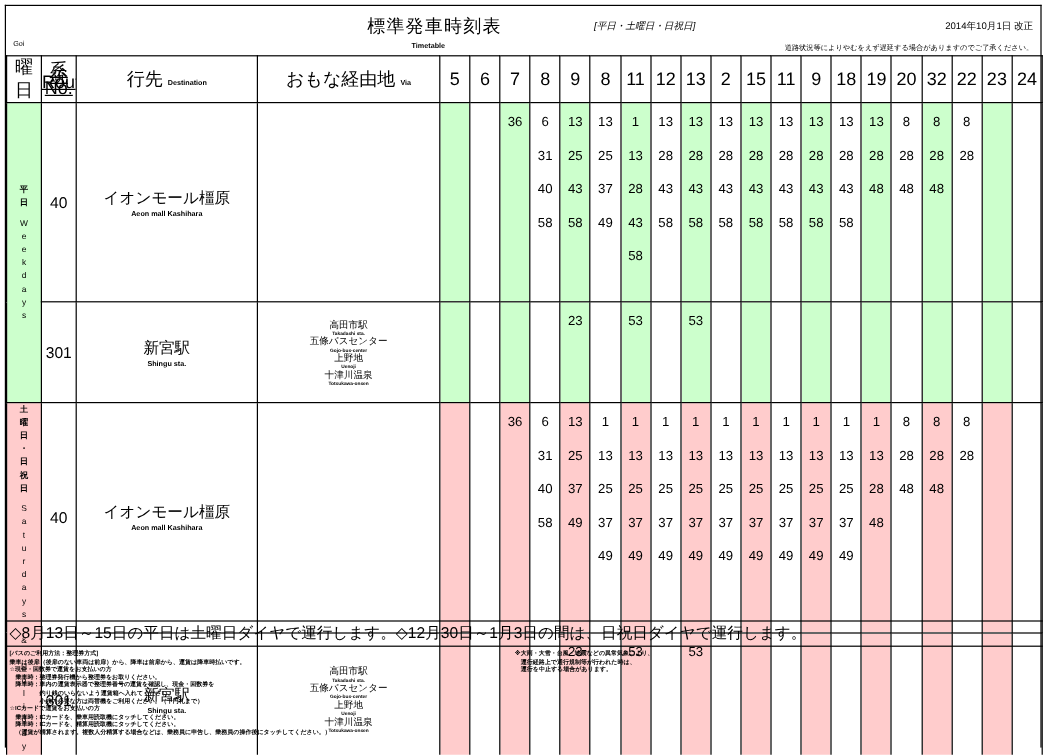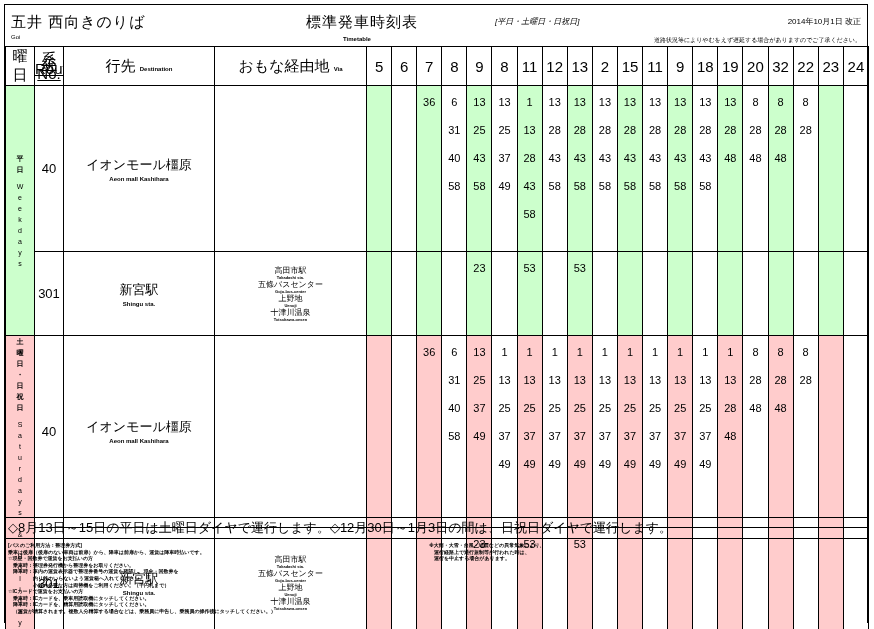--- a/index.html
+++ b/index.html
@@ -35,21 +35,20 @@
   .we td.daycol { background: #ffcccc; }
 
   .notice { position: absolute; left: 0; top: 512px; width: 864px; height: 22px; border-top: 1px solid #000; border-bottom: 1px solid #000; box-sizing: border-box; font-size: 13px; line-height: 20px; padding-left: 3px; white-space: nowrap; }
   .usage { position: absolute; left: 3px; top: 537px; font-size: 5px; line-height: 6.6px; font-weight: bold; white-space: pre; }
   .caution { position: absolute; left: 424px; top: 537px; font-size: 5px; line-height: 6.6px; font-weight: bold; white-space: pre; }
 </style>
 </head>
 <body>
 
 <div class="sheet">
-  <div class="hdr-stop">五井 西向きのりば</div>
   <div class="hdr-stop-en">Goi</div>
   <div class="hdr-title">標準発車時刻表</div>
   <div class="hdr-title-en">Timetable</div>
   <div class="hdr-days">[平日・土曜日・日祝日]</div>
   <div class="hdr-date">2014年10月1日 改正</div>
   <div class="hdr-note">道路状況等によりやむをえず遅延する場合がありますのでご了承ください。</div>
 
   <table class="tt">
     <colgroup>
       <col style="width:29px">

